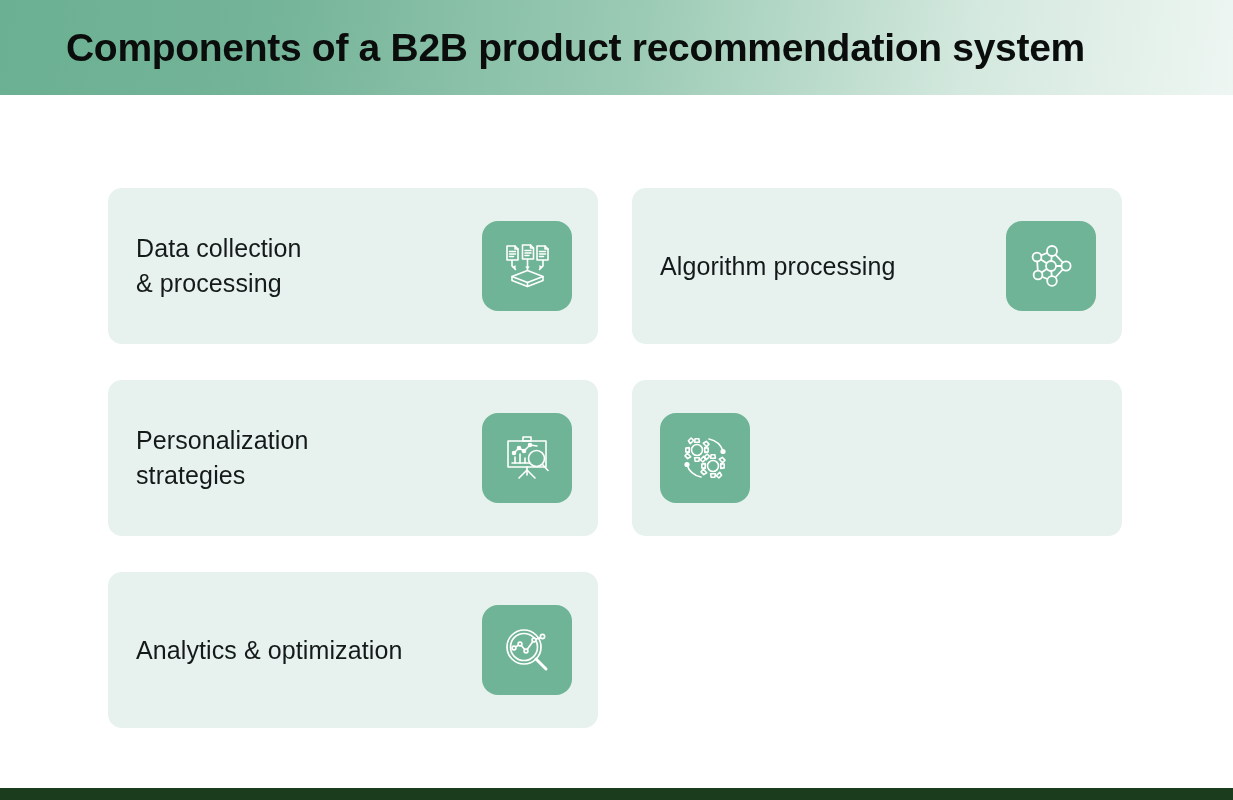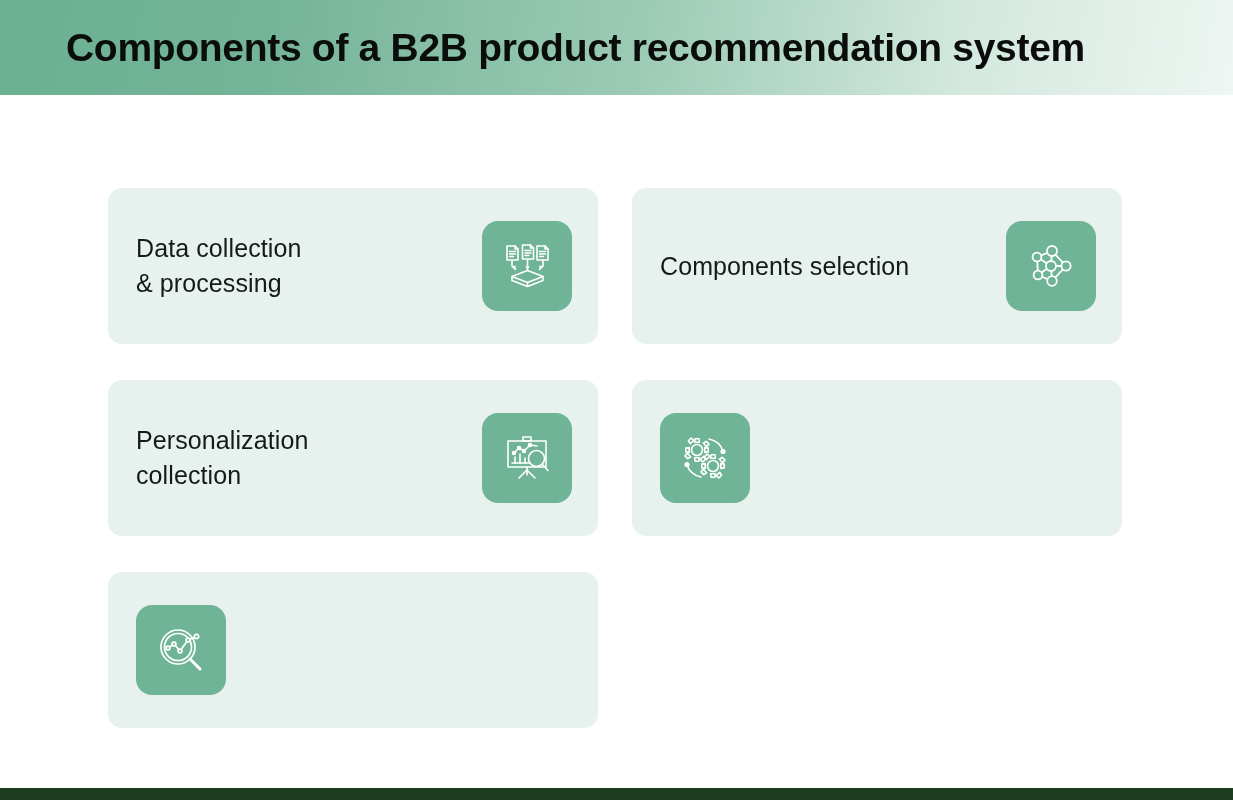--- a/index.html
+++ b/index.html
@@ -132,21 +132,21 @@
 
             <path d="M26.5 30.5L11 36.5l15.5 6 15.5-6z"></path>
             <path d="M11 36.5v4l15.5 6 15.5-6v-4"></path>
             <path d="M26.5 42.5v4"></path>
           </svg>
         </span>
       </div>
     </div>
 
     <div class="card">
-      <div class="card-label">Components selection</div>
+      <div class="card-label">Algorithm processing</div>
       <div class="icon-tile">
         <span>
           <svg width="52" height="52" viewBox="0 0 52 52" fill="none" stroke="#ffffff" stroke-width="1.8" stroke-linecap="round" stroke-linejoin="round">
 
             <line x1="12" y1="17" x2="26" y2="26"></line>
             <line x1="12" y1="17" x2="27" y2="11"></line>
             <line x1="27" y1="11" x2="26" y2="26"></line>
             <line x1="27" y1="11" x2="41" y2="26"></line>
             <line x1="26" y1="26" x2="41" y2="26"></line>
             <line x1="26" y1="26" x2="13" y2="35"></line>
@@ -165,21 +165,21 @@
         </span>
       </div>
     </div>
 
   </div>
 
   <div class="row">
 
     <div class="card">
       <div class="card-label">Personalization
-collection</div>
+strategies</div>
       <div class="icon-tile">
         <span>
           <svg width="52" height="52" viewBox="0 0 52 52" fill="none" stroke="#ffffff" stroke-width="1.6" stroke-linecap="round" stroke-linejoin="round">
 
             <path d="M22 5h8v4h-8z"></path>
 
             <path d="M7 9h38v26H7z"></path>
 
             <path d="M26 35v8"></path>
             <path d="M26 38l-8 8M26 38l8 8"></path>
@@ -240,20 +240,21 @@
           </svg>
         </span>
       </div>
     </div>
 
   </div>
 
   <div class="row">
 
     <div class="card">
+      <div class="card-label">Analytics &amp; optimization</div>
       <div class="icon-tile">
         <span>
           <svg width="52" height="52" viewBox="0 0 52 52" fill="none" stroke="#ffffff" stroke-width="1.7" stroke-linecap="round" stroke-linejoin="round">
 
             <circle cx="23" cy="23" r="17"></circle>
             <circle cx="23" cy="23" r="13.5"></circle>
 
             <polyline points="13,24 19,20 25,27 33,16 41,13"></polyline>
             <circle cx="13" cy="24" r="1.9" fill="#6fb496"></circle>
             <circle cx="19" cy="20" r="1.9" fill="#6fb496"></circle>

